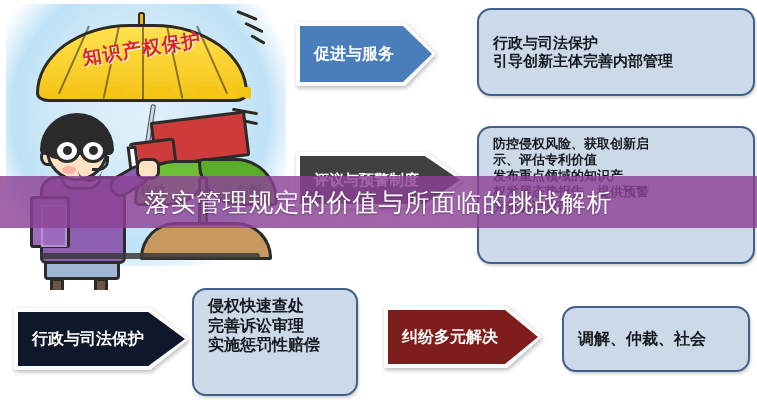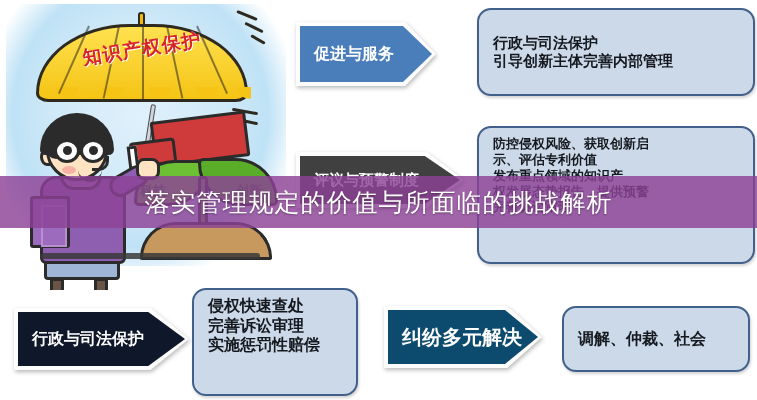--- a/index.html
+++ b/index.html
@@ -211,21 +211,21 @@
   <div class="rbox" style="left:192px;top:288px;width:166px;height:108px;font-size:16px;align-items:flex-start;">
     <div class="txt" style="padding-top:6px;">
       <div>侵权快速查处</div>
       <div>完善诉讼审理</div>
       <div>实施惩罚性赔偿</div>
     </div>
   </div>
 
   <div class="arrow-wrap" style="left:384px;top:306px;width:158px;height:62px;">
     <div class="arrow-out">
-      <div class="arrow-in" style="background:#0c4a6e;font-size:20px;">
+      <div class="arrow-in" style="background:#7f1d1d;font-size:16px;">
         <span>纠纷多元解决</span>
       </div>
     </div>
   </div>
   <div class="rbox" style="left:562px;top:306px;width:188px;height:66px;font-size:16px;">
     <div class="txt">
       <div>调解、仲裁、社会</div>
     </div>
   </div>
 

